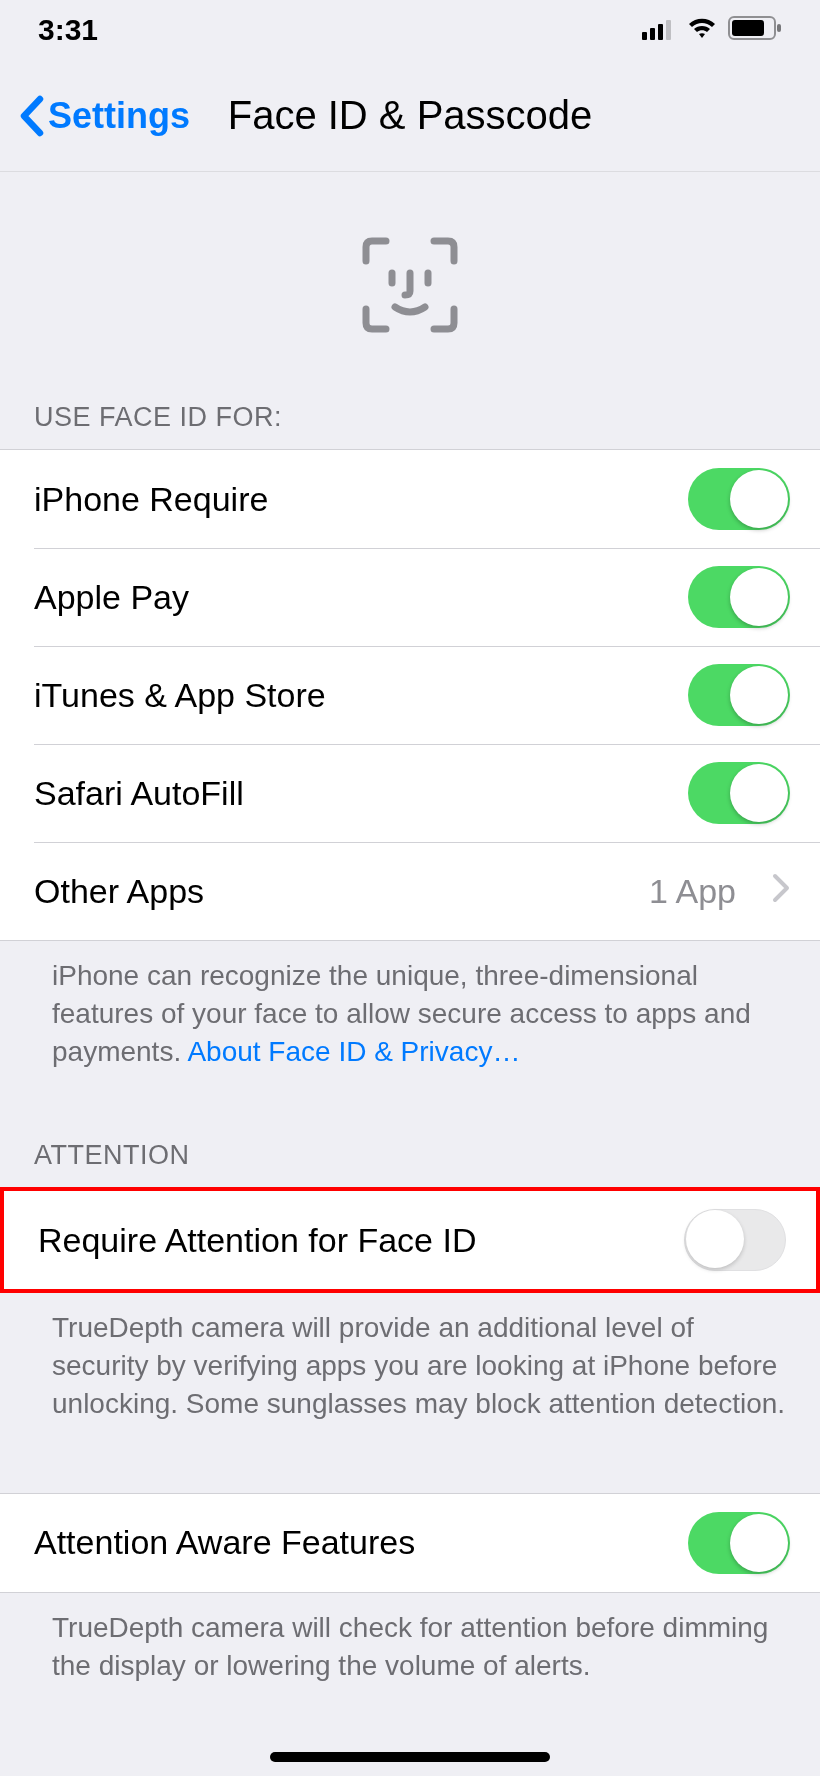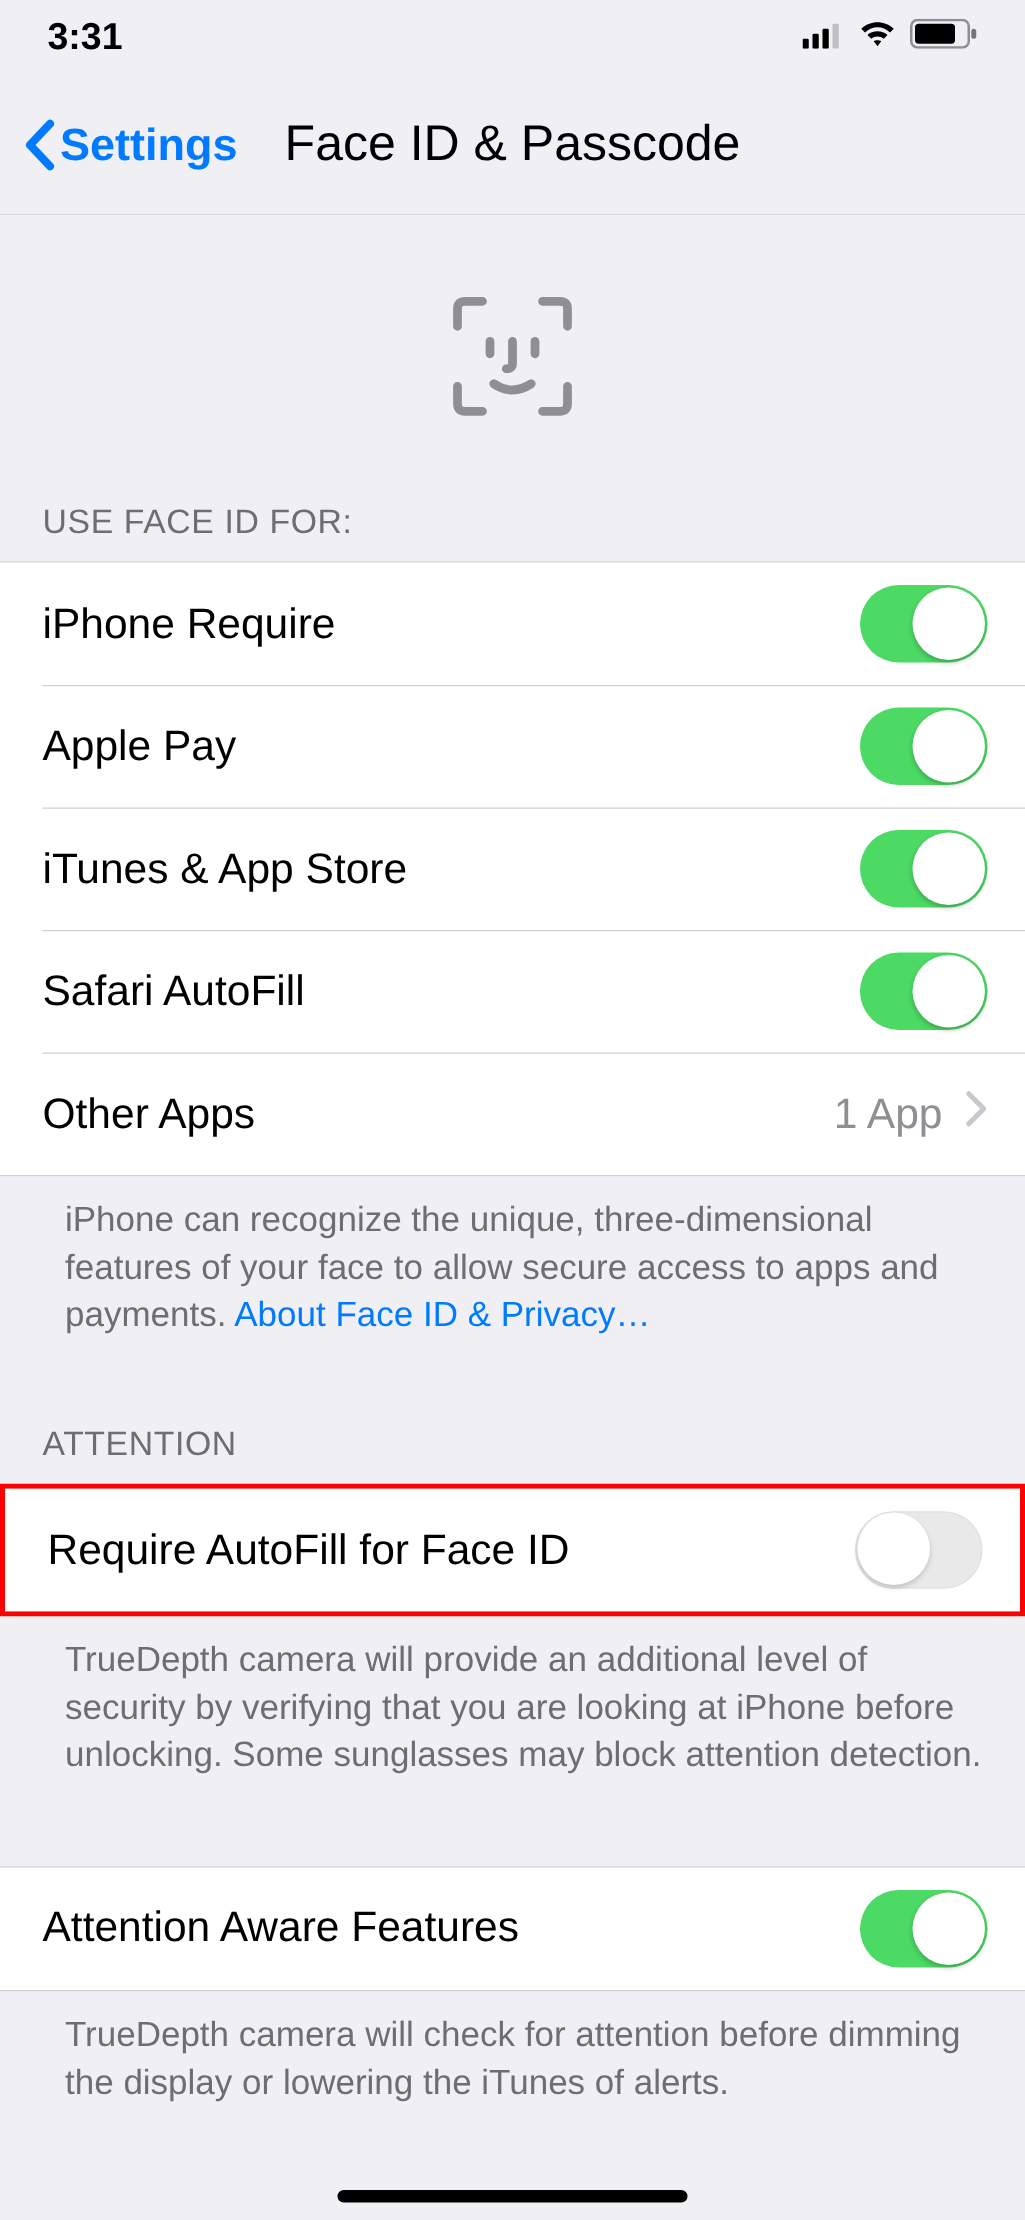--- a/index.html
+++ b/index.html
@@ -78,21 +78,21 @@
   }
   .list-row + .list-row::before {
     content: "";
     position: absolute;
     left: 34px;
     right: 0;
     top: 0;
     height: 1px;
     background: #d1d1d6;
   }
-  .row-right { display: flex; align-items: center; gap: 18px; }
+  .row-right { display: flex; align-items: center; gap: 36px; }
   .detail-text { color: #8e8e93; font-size: 34px; }
   .chevron-right { color: #c7c7cc; }
   .footer-text {
     font-size: 28px;
     line-height: 1.35;
     color: #6d6d72;
     padding: 16px 34px 0 52px;
   }
   .footer-text a { color: #007aff; text-decoration: none; }
   .section-gap { height: 70px; }
@@ -242,37 +242,37 @@
     <span>iPhone can recognize the unique, three-dimensional features of your face to allow secure access to apps and payments. </span><a>About Face ID &amp; Privacy…</a>
   </div>
 
   <div class="section-gap"></div>
 
   <div class="section-header">ATTENTION</div>
 
   <div class="highlight-box">
     <div class="list-group" style="border:none;">
       <div class="list-row">
-        <span>Require AutoFill for Face ID</span>
+        <span>Require Attention for Face ID</span>
         <div class="toggle off">
             <div class="knob"></div>
           </div>
       </div>
     </div>
   </div>
 
-  <div class="footer-text">TrueDepth camera will provide an additional level of security by verifying that you are looking at iPhone before unlocking. Some sunglasses may block attention detection.</div>
+  <div class="footer-text">TrueDepth camera will provide an additional level of security by verifying apps you are looking at iPhone before unlocking. Some sunglasses may block attention detection.</div>
 
   <div class="section-gap"></div>
 
   <div class="list-group">
     <div class="list-row">
       <span>Attention Aware Features</span>
       <div class="toggle on">
           <div class="knob"></div>
         </div>
     </div>
   </div>
 
-  <div class="footer-text">TrueDepth camera will check for attention before dimming the display or lowering the iTunes of alerts.</div>
+  <div class="footer-text">TrueDepth camera will check for attention before dimming the display or lowering the volume of alerts.</div>
 
   <div class="home-indicator"></div>
 </div>
 
 </body></html>

